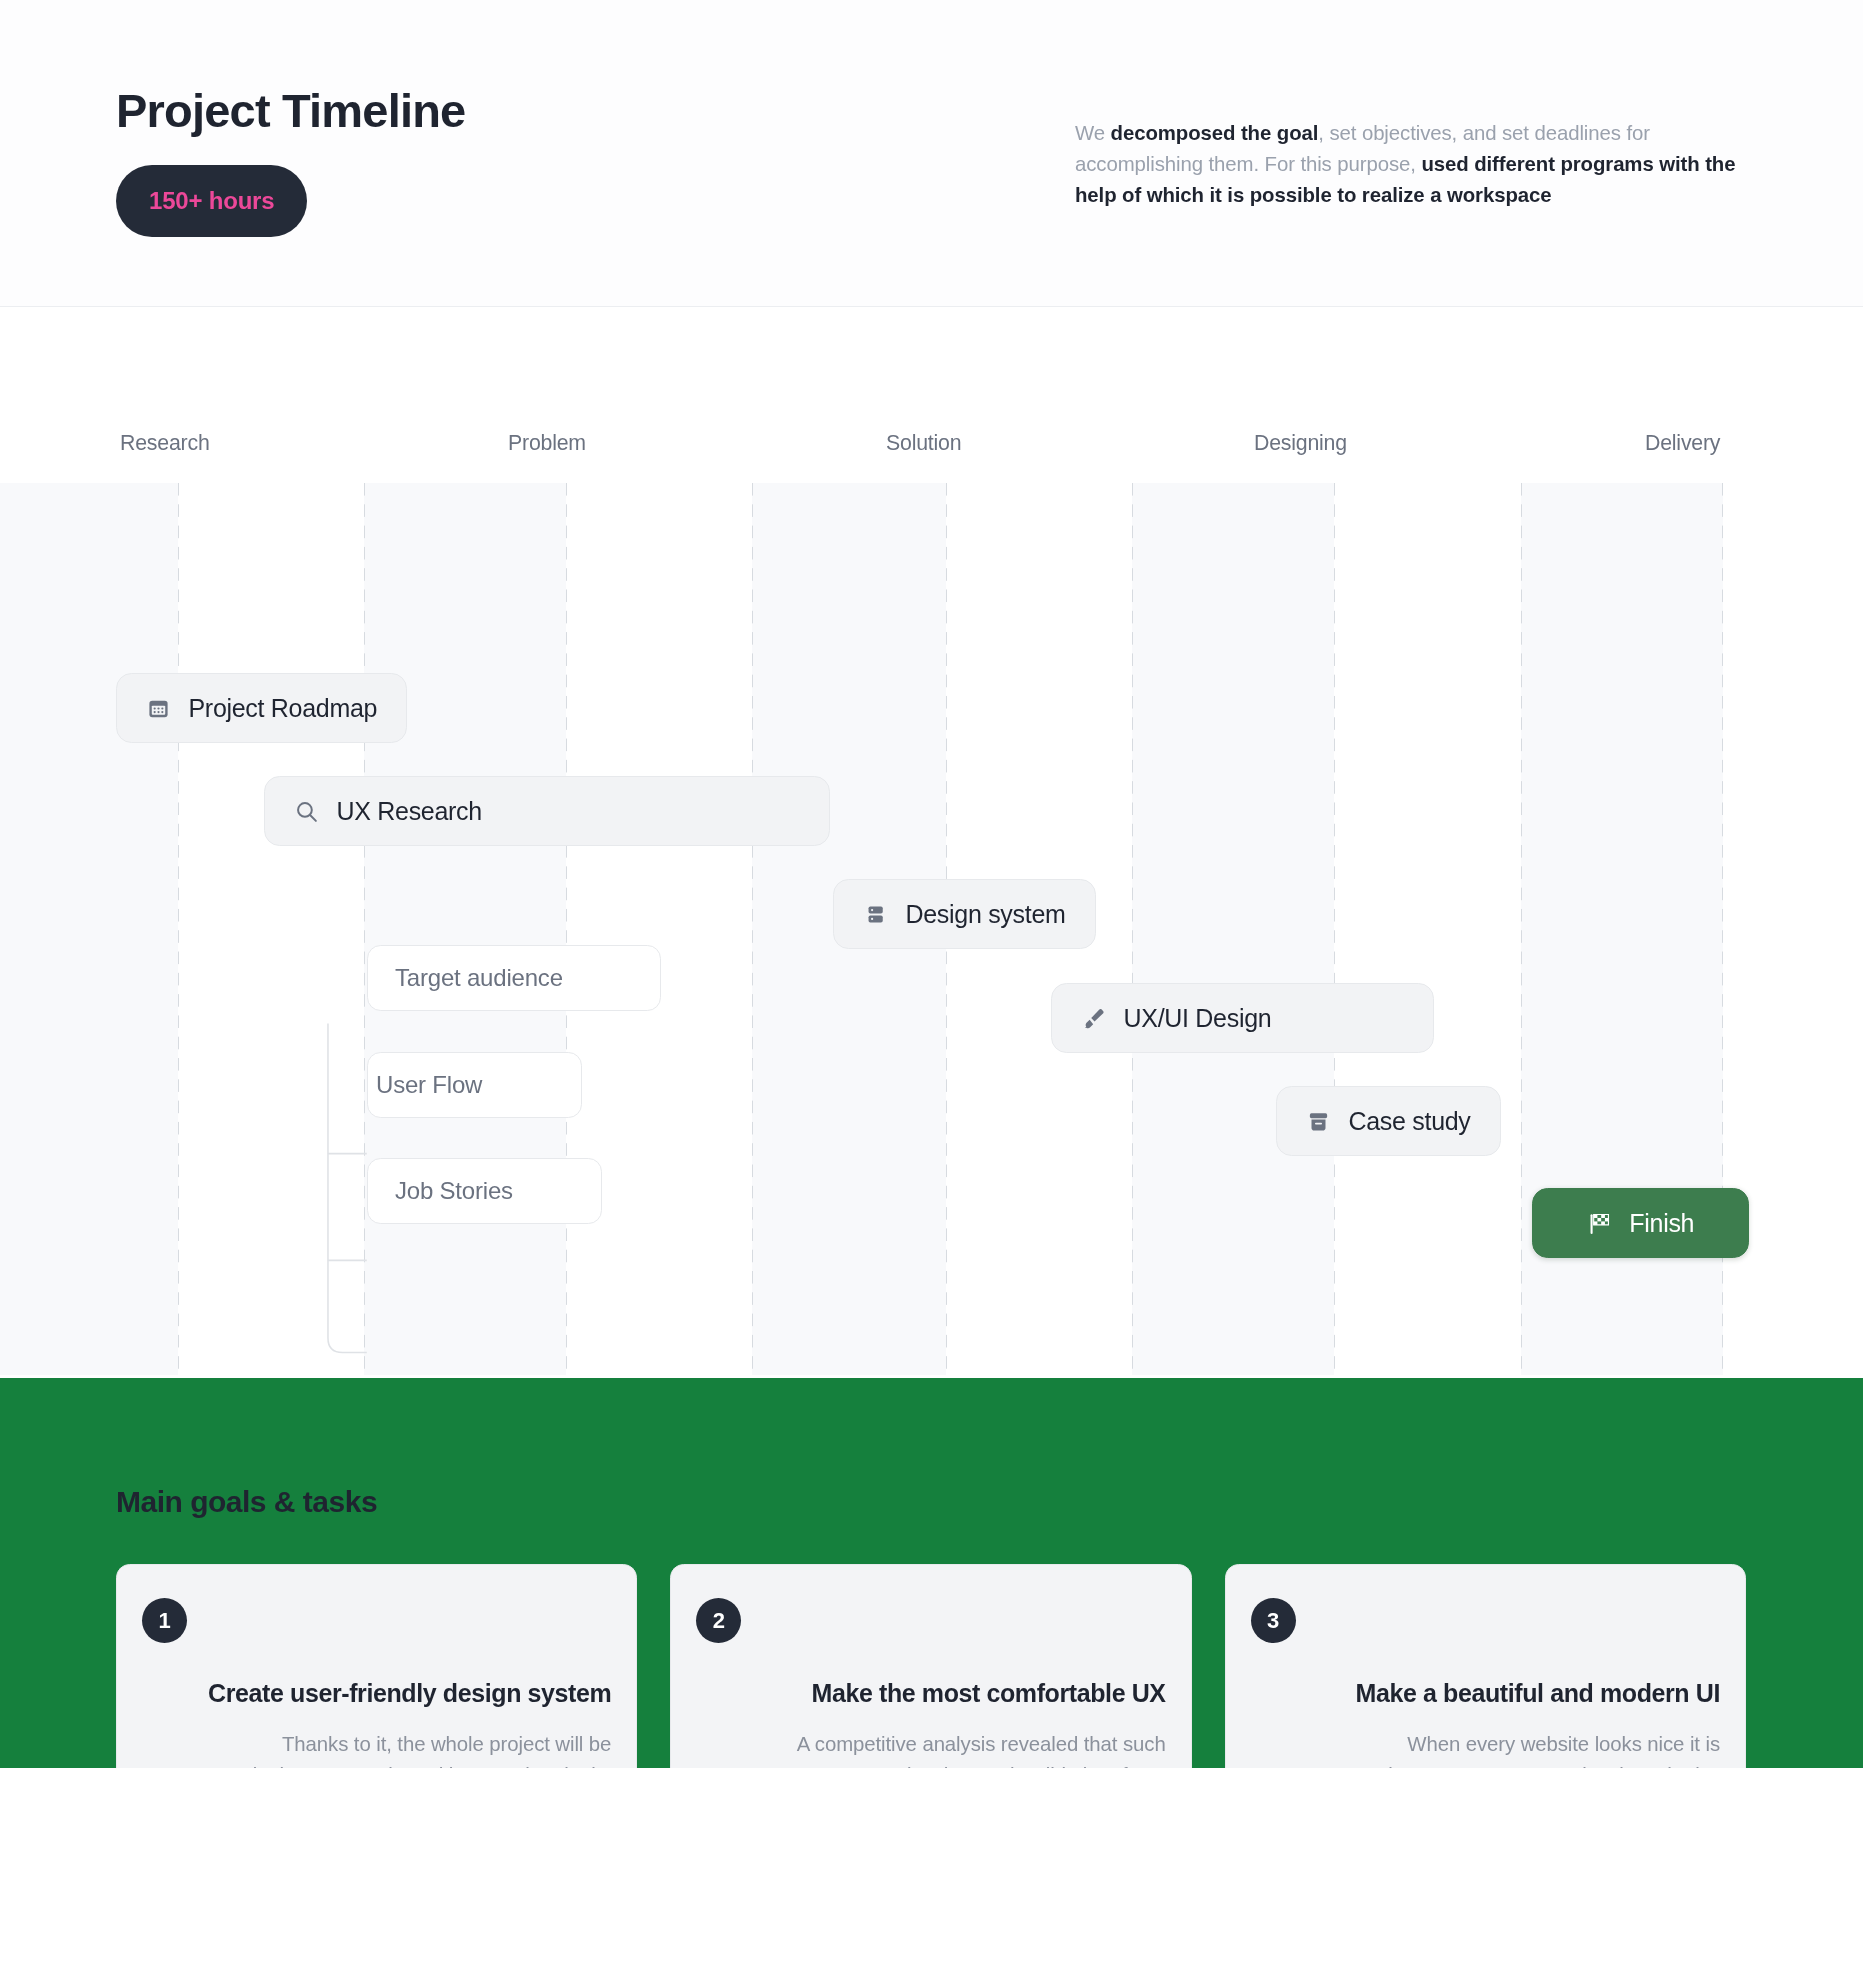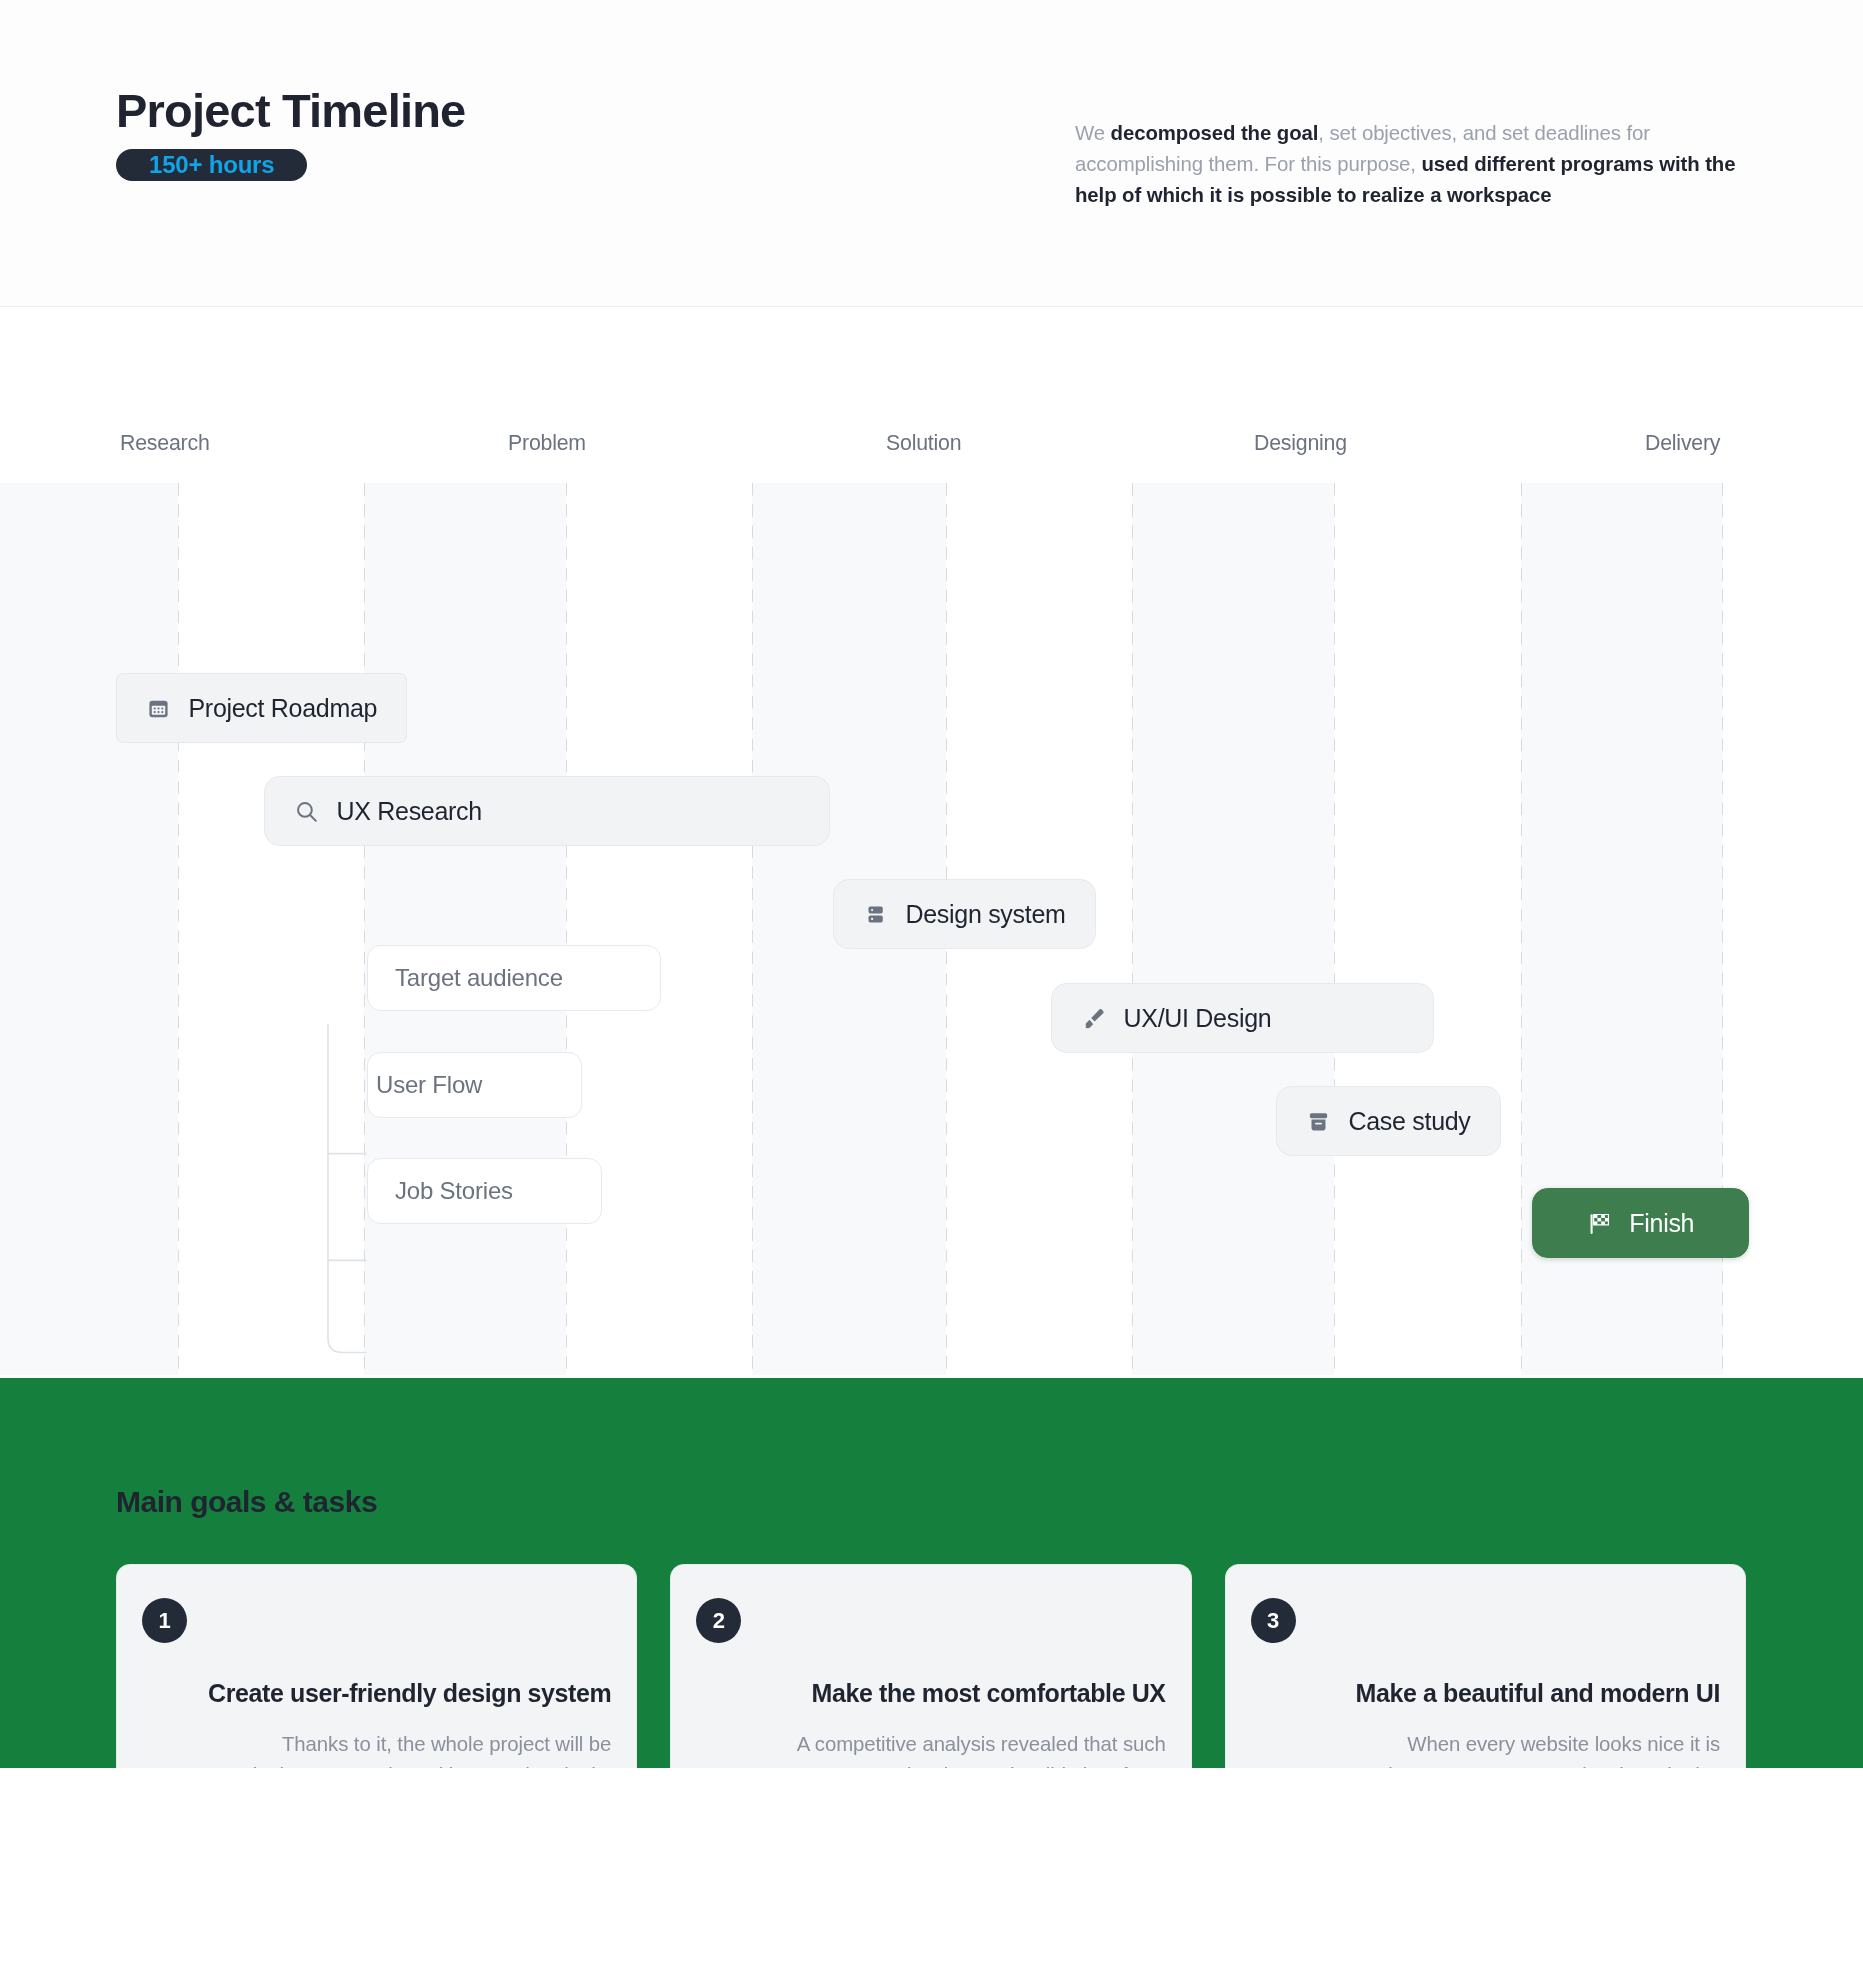--- a/index.html
+++ b/index.html
@@ -39,27 +39,27 @@
   .page-title {
     font-size: 47px;
     font-weight: 700;
     letter-spacing: -0.8px;
     color: #1f2430;
     line-height: 1.1;
   }
 
   .hours-badge {
     display: inline-block;
-    margin-top: 12px;
+    margin-top: 28px;
     background: #242b38;
-    color: #0ea5e9;
+    color: #ec4899;
     font-size: 24px;
     font-weight: 600;
     letter-spacing: -0.2px;
-    padding: 2px 33px;
+    padding: 22px 33px;
     border-radius: 969px;
   }
 
   .header-desc {
     position: absolute;
     left: 1075px;
     top: 118px;
     width: 670px;
     font-size: 20.4px;
     line-height: 31px;
@@ -308,21 +308,21 @@
       <svg class="connector" viewBox="0 0 1920 919" width="1863" height="892" fill="none">
 
         <path d="M 338 557 L 338 881 Q 338 896 353 896 L 378 896" stroke="#dfe2e6" stroke-width="1.6" fill="none"></path>
 
         <path d="M 338 691 L 378 691" stroke="#dfe2e6" stroke-width="1.6"></path>
 
         <path d="M 338 801 L 378 801" stroke="#dfe2e6" stroke-width="1.6"></path>
       </svg>
 
       <div class="node-layer">
-          <div class="node" style="left: 116px; top: 190px; border-radius: 7px;">
+          <div class="node" style="left: 116px; top: 190px;">
             <span class="ico">
               <svg width="23" height="23" viewBox="0 0 24 24">
                 <rect x="2.5" y="4" width="19" height="17" rx="3" fill="#6b7280"></rect>
                 <rect x="5" y="9" width="14" height="9.5" rx="1" fill="#f2f3f5"></rect>
                 <g fill="#6b7280">
                   <circle cx="8" cy="12" r="1.15"></circle>
                   <circle cx="12" cy="12" r="1.15"></circle>
                   <circle cx="16" cy="12" r="1.15"></circle>
                   <circle cx="8" cy="15.7" r="1.15"></circle>
                   <circle cx="12" cy="15.7" r="1.15"></circle>

